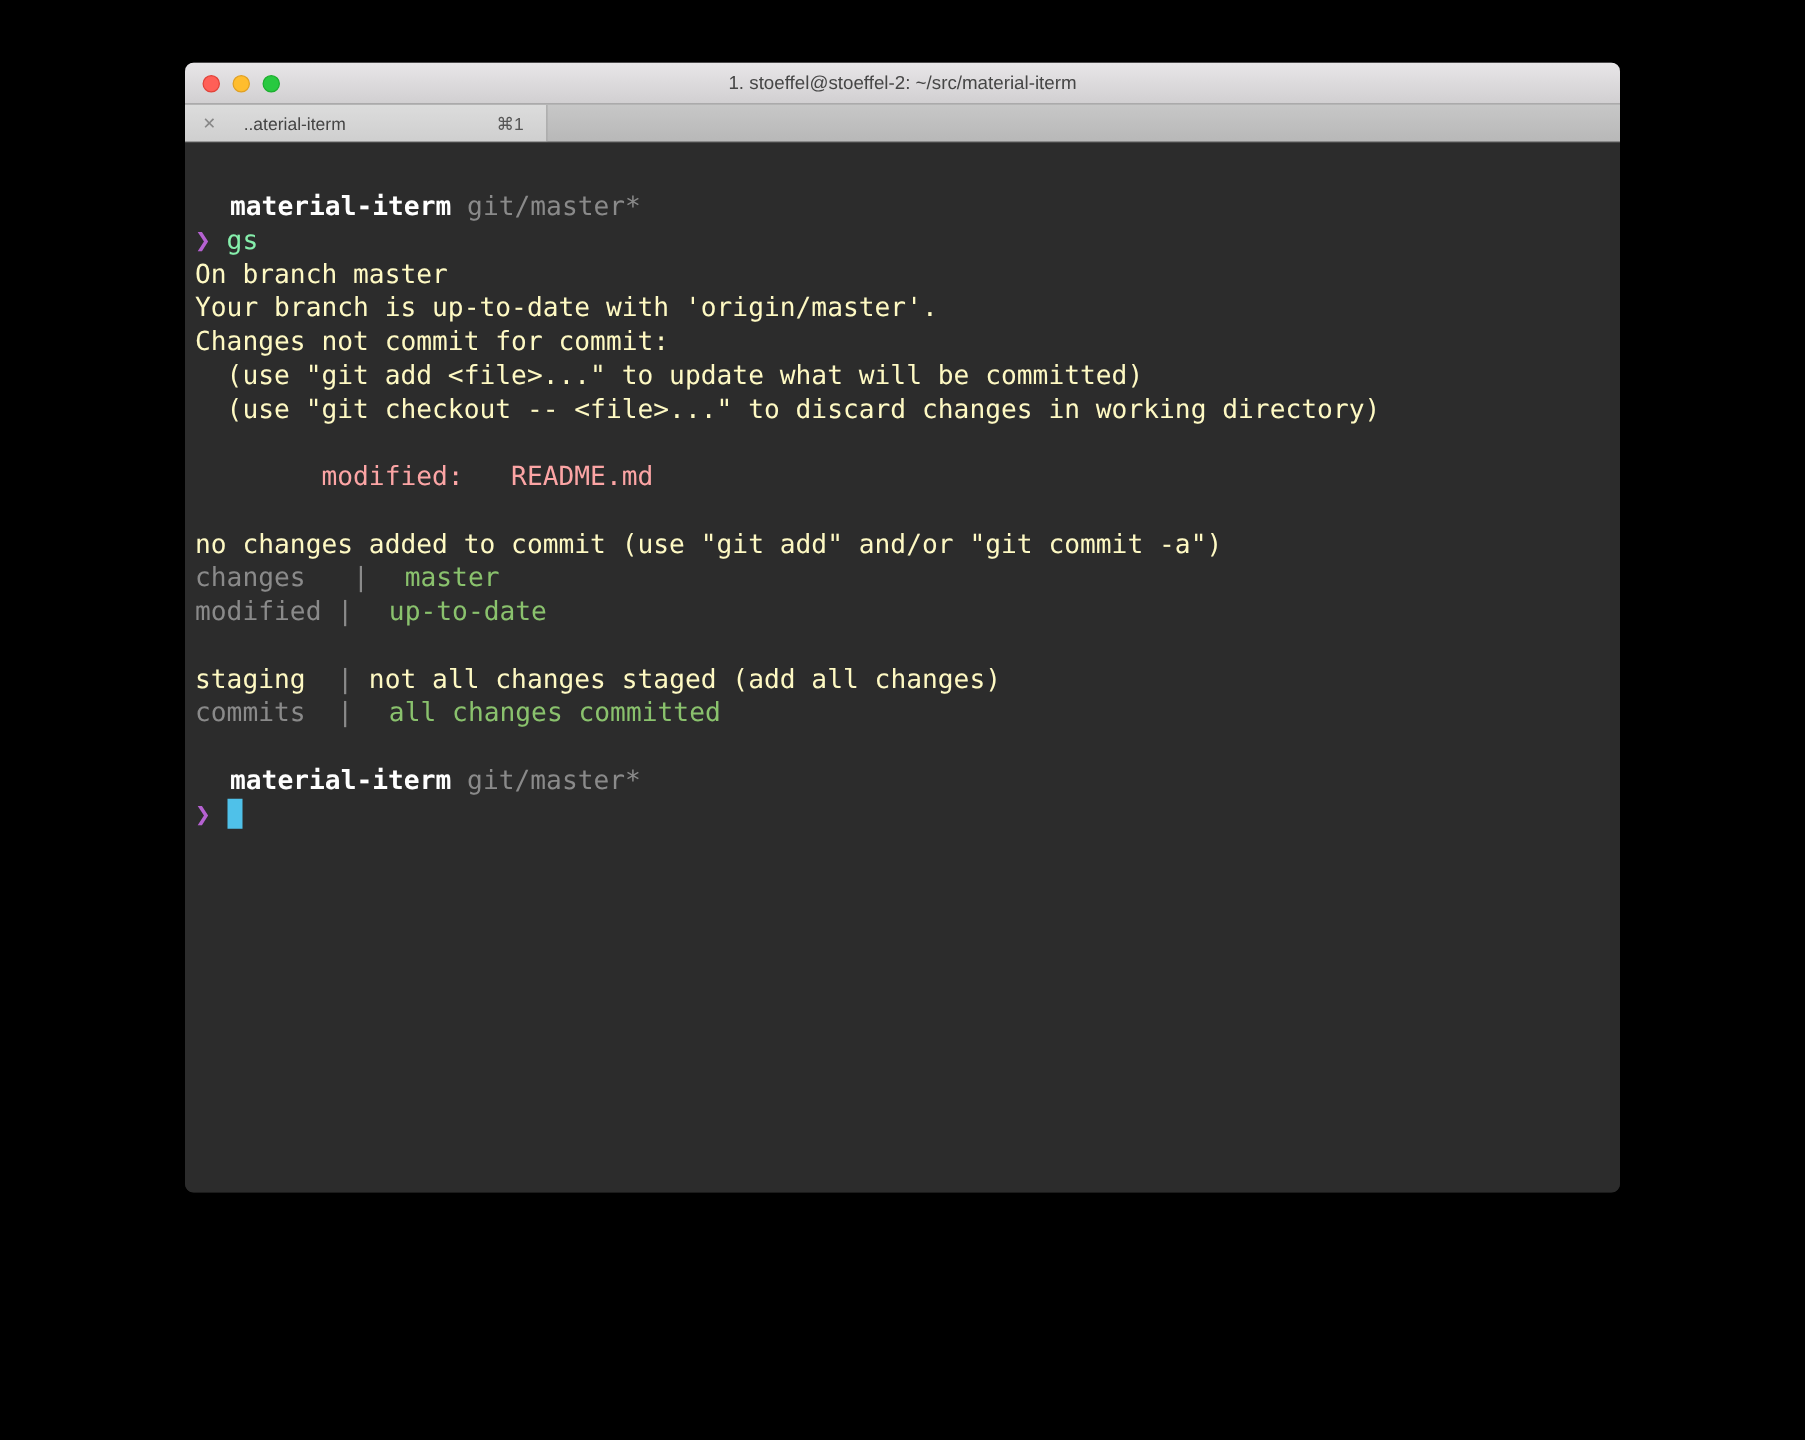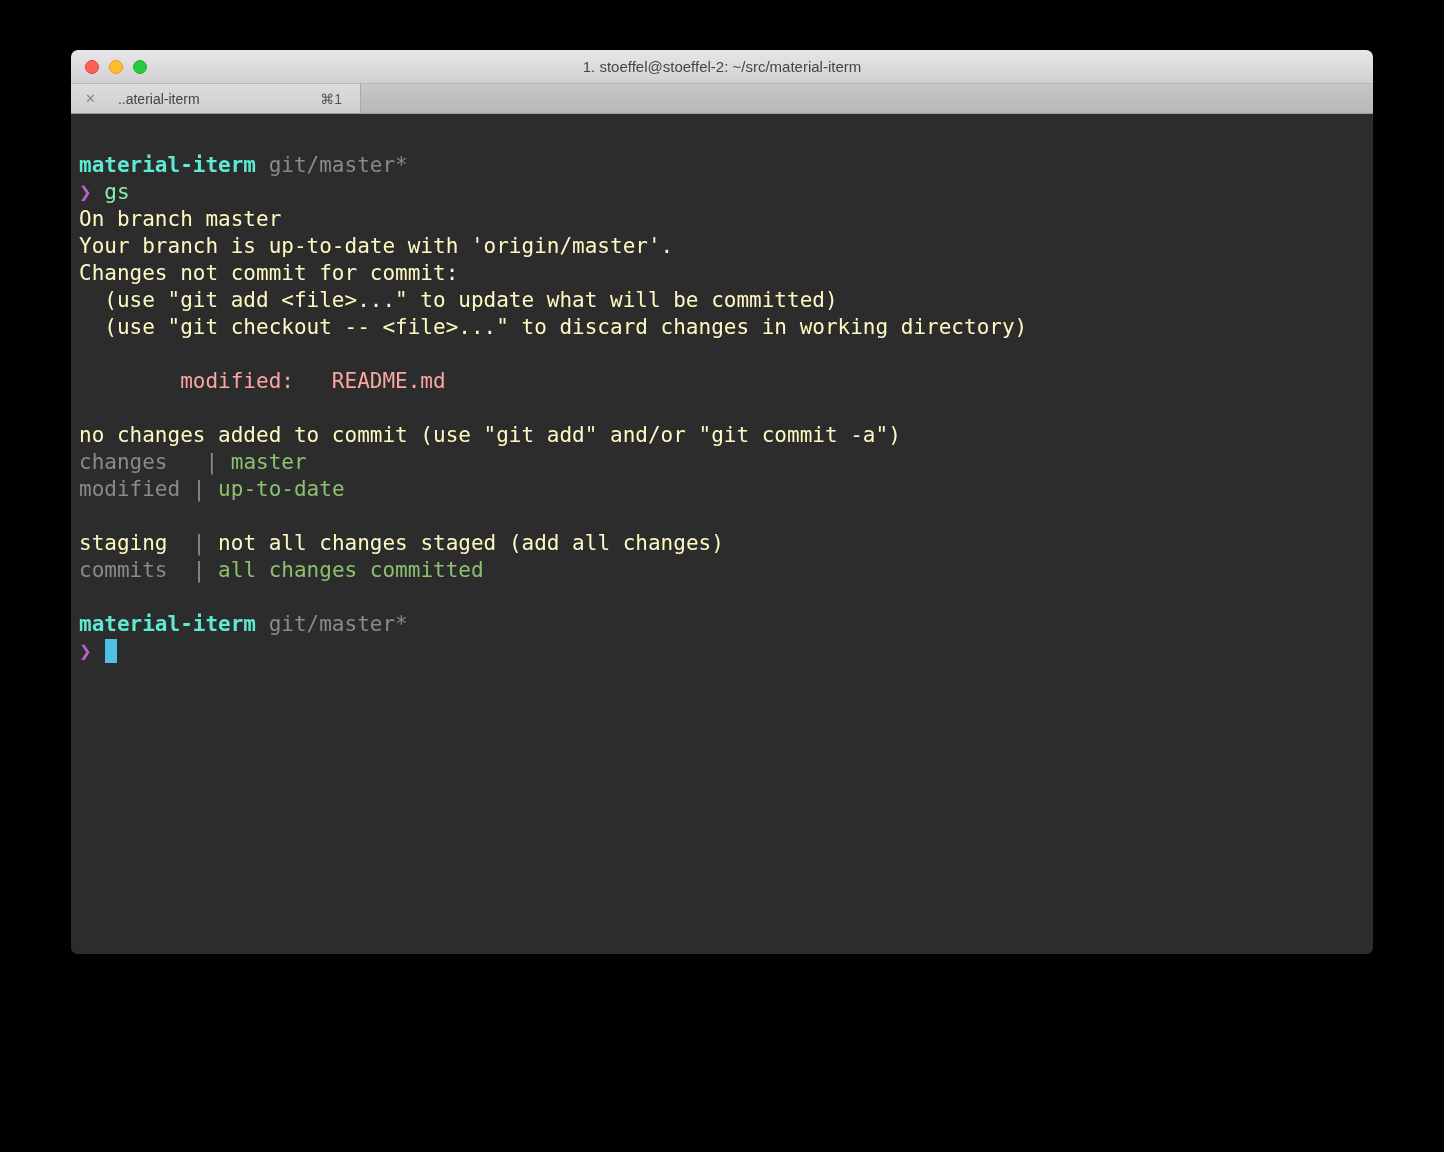--- a/index.html
+++ b/index.html
@@ -6,21 +6,21 @@
     body {
       width: 1444px;
       height: 1152px;
       background: #000;
       display: flex;
       align-items: flex-start;
       justify-content: center;
       font-family: -apple-system, BlinkMacSystemFont, "Helvetica Neue", sans-serif;
     }
     .window {
-      width: 1302px;
+      width: 1148px;
       margin-top: 50px;
       background: #2c2c2c;
       border-radius: 7px;
       overflow: hidden;
       box-shadow: 0 25px 60px rgba(0,0,0,0.8);
     }
     .titlebar {
       height: 34px;
       background: linear-gradient(#e8e6e8, #d1cfd1);
       display: flex;
@@ -88,28 +88,28 @@
       background: #2c2c2c;
       padding: 38px 8px 8px 8px;
       height: 840px;
       font-family: "Menlo", "Monaco", "Consolas", monospace;
       font-size: 21px;
       line-height: 27px;
       color: #d6d6d6;
       white-space: pre;
       overflow: hidden;
     }
-    .dir { color: #5eead4; font-weight: bold; }
+    .dir { color: #ffffff; font-weight: bold; margin-left: 28px; }
     .branch-info { color: #8a8a8a; }
     .prompt { color: #b561d1; font-weight: bold; }
     .cmd { color: #86efac; }
     .red { color: #fca5a5; }
     .lbl { color: #8a8a8a; }
     .pipe { color: #8a8a8a; }
-    .green { color: #8ac26d; }
+    .green { color: #8ac26d; margin-left: 16px; }
     .white { color: #fef9c3; }
     .yellow { color: #fef9c3; }
     .cursor {
       display: inline-block;
       width: 12px;
       height: 24px;
       background: #4fc1e9;
       vertical-align: text-bottom;
       margin-left: 1px;
     }

